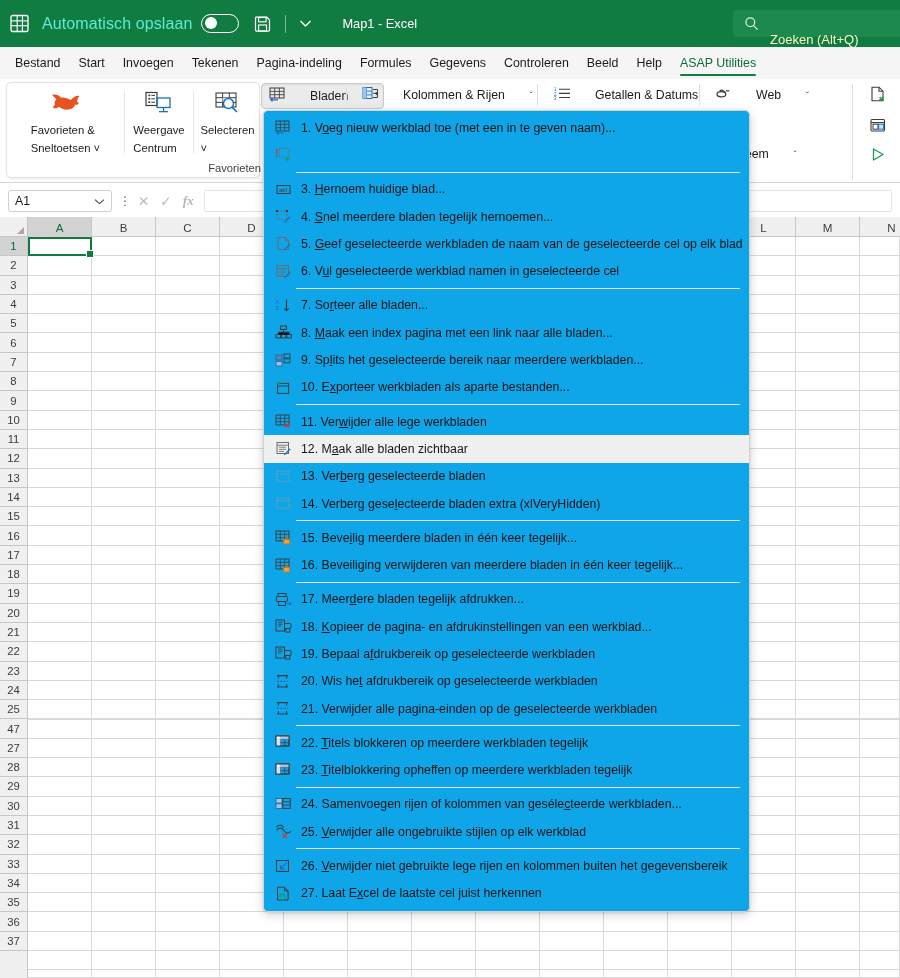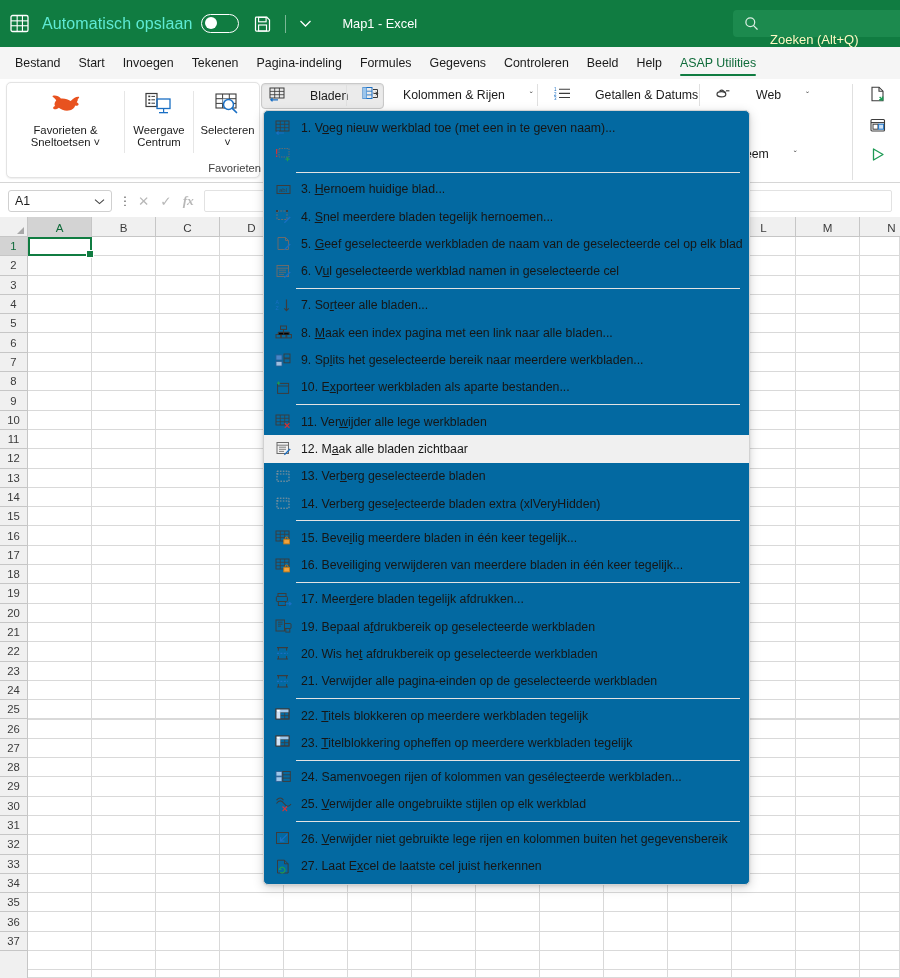--- a/index.html
+++ b/index.html
@@ -82,21 +82,21 @@
     box-shadow: 0 .5px 1.5px rgba(0,0,0,.07);
   }
   .fav-group { position: absolute; left: 0; top: 0; width: 254px; height: 96px; }
   .fav-item {
     position: absolute; top: 4px; height: 70px;
     display: flex; flex-direction: column; align-items: center;
     justify-content: flex-start; cursor: default;
   }
   .fav-item .gicon { height: 34px; display: flex; align-items: center; }
   .fav-item .glabel {
-    font-size: 11.3px; color: #1b1b1b; text-align: center; line-height: 12px;
+    font-size: 11.3px; color: #1b1b1b; line-height: 18px;
     margin-top: 3px;
   }
   .grp-divider { position: absolute; top: 8px; width: 1px; height: 62px; background: #e6e6e6; }
   .grp-title {
     position: absolute; bottom: 5px; width: 100%; text-align: right;
     font-size: 11.2px; color: #414141;
   }
 
   .rb-right { position: absolute; left: 262px; top: 2px; right: 0; height: 100px; }
   .rb-btn {
@@ -182,21 +182,21 @@
   }
   .selcell:after {
     content: ""; position: absolute; right: -4px; bottom: -4px;
     width: 6px; height: 6px; background: #107c41;
     border: 1px solid #fff;
   }
 
   
   .menu {
     position: absolute; left: 263px; top: 110px; width: 487px;
-    background: #0369a1; border: 1px solid #d2d2d2; border-radius: 5px;
+    background: #0ea5e9; border: 1px solid #d2d2d2; border-radius: 5px;
     box-shadow: 0 3px 11px rgba(0,0,0,.17), 0 1px 3px rgba(0,0,0,.10);
     padding: 3px 0 4px 0; z-index: 50;
   }
   .mi {
     display: flex; align-items: center; height: 27.3px;
     padding-left: 8px; cursor: default; font-size: 12.3px; color: #161616;
   }
   .mi:hover, .mi.hl { background: #f0f0f0; }
   .mi .mic {
     width: 24px; min-width: 24px; height: 18px;
@@ -490,21 +490,21 @@
         <div class="rh">16</div>
         <div class="rh">17</div>
         <div class="rh">18</div>
         <div class="rh">19</div>
         <div class="rh">20</div>
         <div class="rh">21</div>
         <div class="rh">22</div>
         <div class="rh">23</div>
         <div class="rh">24</div>
         <div class="rh">25</div>
-        <div class="rh">26</div>
+        <div class="rh">47</div>
         <div class="rh">27</div>
         <div class="rh">28</div>
         <div class="rh">29</div>
         <div class="rh">30</div>
         <div class="rh">31</div>
         <div class="rh">32</div>
         <div class="rh">33</div>
         <div class="rh">34</div>
         <div class="rh">35</div>
         <div class="rh">36</div>
@@ -702,20 +702,31 @@
       </div>
       <div class="mi">
         <span class="mic">
           <svg width="18" height="15" viewBox="0 0 18 15">
             <rect x="1" y="1" width="8.5" height="11" fill="none" stroke="#3c3c3c" stroke-width="1"></rect>
             <path d="M3 3.2h4.5M3 5.2h4.5M3 7.2h3" stroke="#3c3c3c" stroke-width=".85"></path>
             <rect x="9.5" y="4.5" width="6.5" height="5" rx=".7" fill="none" stroke="#3c3c3c" stroke-width="1"></rect>
             <rect x="10.8" y="9.5" width="4" height="3.6" fill="none" stroke="#3c3c3c" stroke-width=".95"></rect>
           </svg>
         </span>
+        <span class="mtx">18. <u>K</u>opieer de pagina- en afdrukinstellingen van een werkblad...</span>
+      </div>
+      <div class="mi">
+        <span class="mic">
+          <svg width="18" height="15" viewBox="0 0 18 15">
+            <rect x="1" y="1" width="8.5" height="11" fill="none" stroke="#3c3c3c" stroke-width="1"></rect>
+            <path d="M3 3.2h4.5M3 5.2h4.5M3 7.2h3" stroke="#3c3c3c" stroke-width=".85"></path>
+            <rect x="9.5" y="4.5" width="6.5" height="5" rx=".7" fill="none" stroke="#3c3c3c" stroke-width="1"></rect>
+            <rect x="10.8" y="9.5" width="4" height="3.6" fill="none" stroke="#3c3c3c" stroke-width=".95"></rect>
+          </svg>
+        </span>
         <span class="mtx">19. Bepaal a<u>f</u>drukbereik op geselecteerde werkbladen</span>
       </div>
       <div class="mi">
         <span class="mic">
           <svg width="18" height="15" viewBox="0 0 18 15">
             <path d="M2 1.6h11M2 13h11" stroke="#3c3c3c" stroke-width="1.15"></path>
             <path d="M3.4 1.6v3M11.6 1.6v3M3.4 10v3M11.6 10v3" stroke="#3c3c3c" stroke-width="1"></path>
             <path d="M2 7.3h11" stroke="#1a6fc4" stroke-width="1.15" stroke-dasharray="2 1.4"></path>
           </svg>
         </span>

